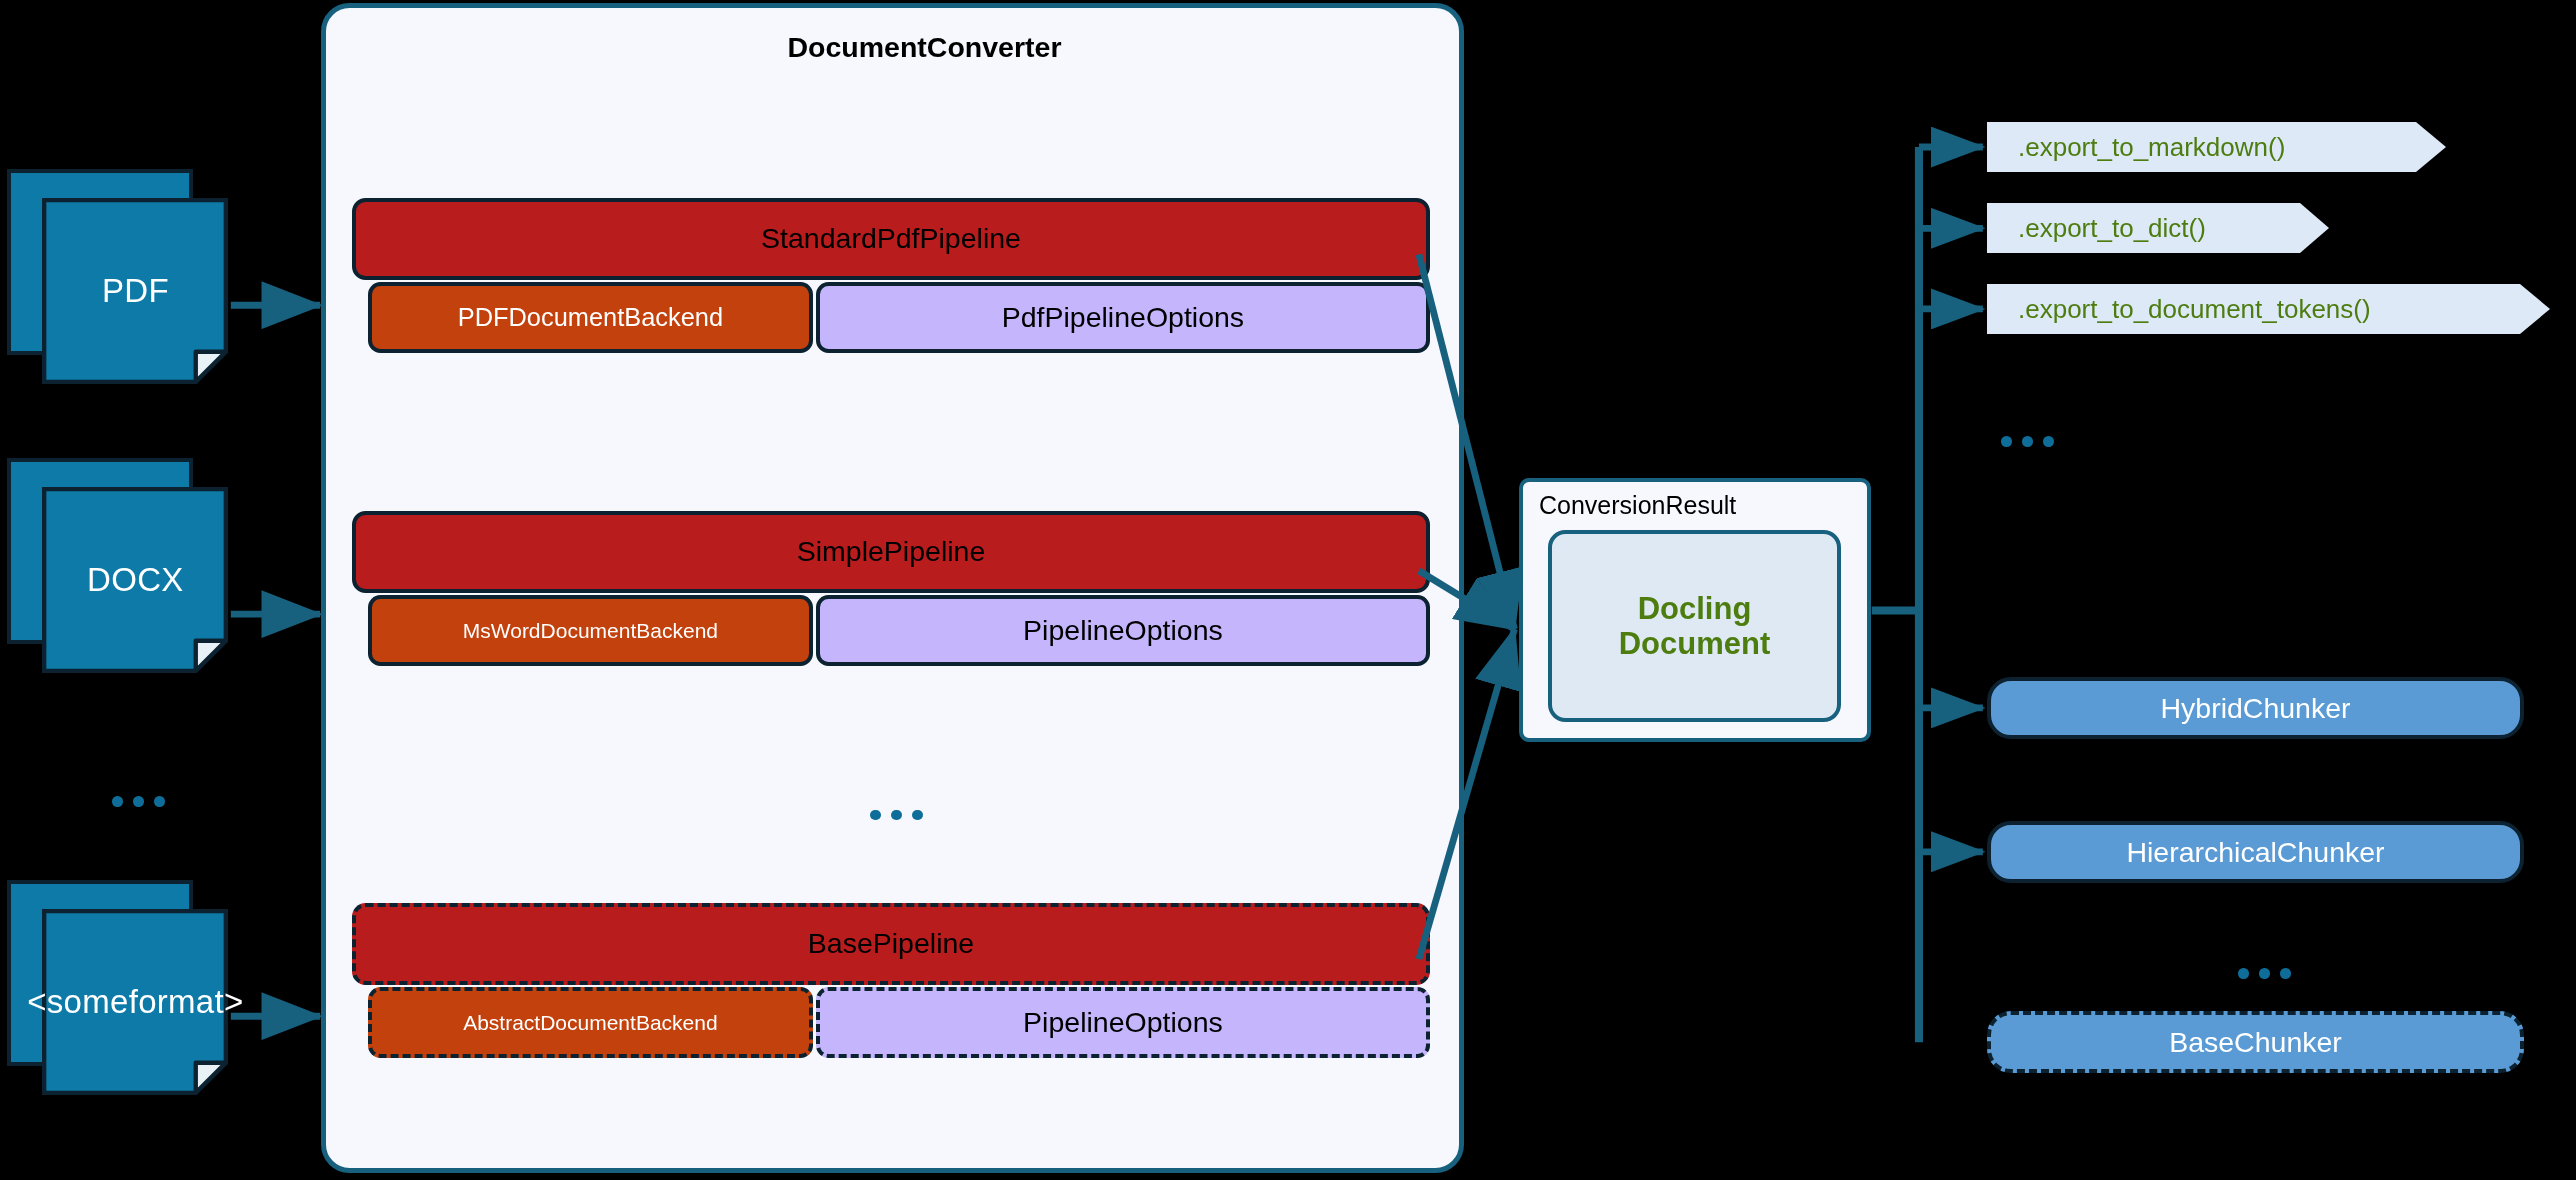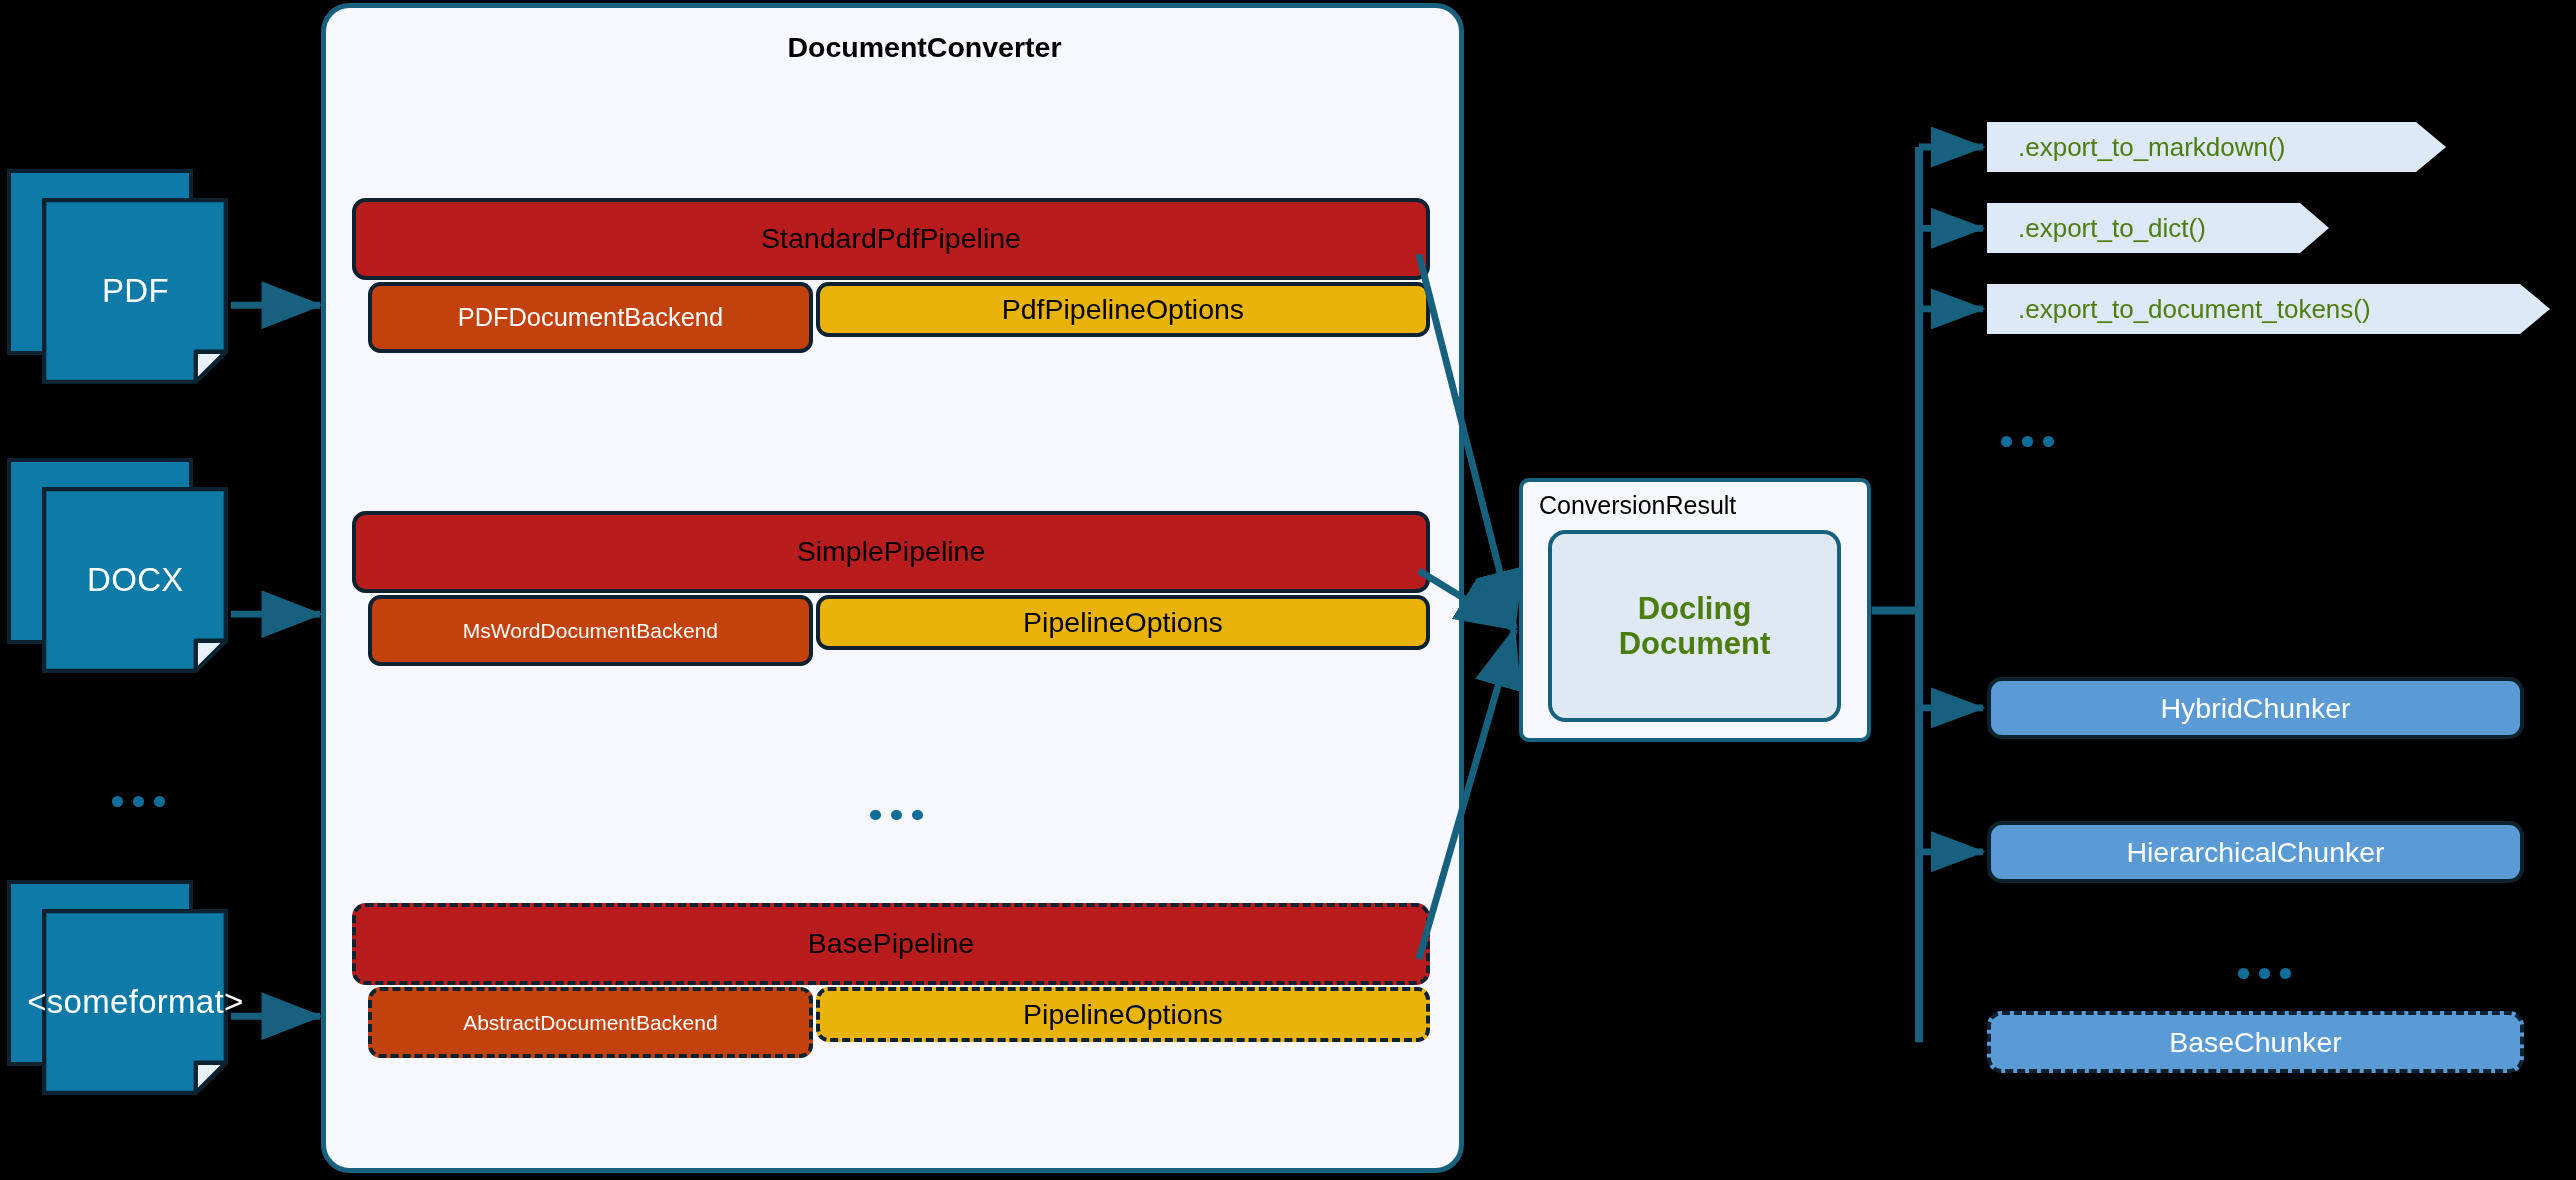--- a/index.html
+++ b/index.html
@@ -30,21 +30,21 @@
   
   .pgroup{position:absolute;left:26px;width:1078px;}
   .phead{height:82px;background:#b91c1c;border:4.3px solid #0c2231;
       border-radius:13.6px;box-sizing:border-box;display:flex;align-items:center;
       justify-content:center;font-size:28.5px;color:#000;}
   .prow{display:flex;margin-top:2.5px;}
   .pbackend{width:42%;height:71px;background:#c2410c;border:4.3px solid #0c2231;
       border-radius:12.4px;box-sizing:border-box;display:flex;align-items:center;
       justify-content:center;color:#fff;font-size:25.4px;margin-left:16px;}
   .pbackend.small{font-size:21px;}
-  .popts{width:58%;height:55px;margin-left:3.1px;background:#eab308;
+  .popts{width:58%;height:71px;margin-left:3.1px;background:#c4b5fd;
       border:4.3px solid #0c2231;border-radius:12.4px;box-sizing:border-box;
       display:flex;align-items:center;justify-content:center;color:#000;font-size:28.5px;}
   .pgroup.dashed .phead,
   .pgroup.dashed .pbackend,
   .pgroup.dashed .popts{border-style:dashed;}
 
   
   #convresult{position:absolute;left:1519px;top:478px;width:352px;height:264px;
       background:#f6f8fd;border:4.3px solid #17617f;border-radius:10px;box-sizing:border-box;}
   #convresult-label{position:absolute;left:16px;top:8.7px;font-size:25px;color:#000;}
@@ -52,21 +52,21 @@
       background:#dee9f4;border:4.3px solid #17617f;border-radius:17.4px;box-sizing:border-box;
       display:flex;align-items:center;justify-content:center;text-align:center;
       font-size:31px;font-weight:bold;color:#4d7c0f;line-height:1.13;}
 
   
   .chev{position:absolute;height:50px;background:#dde9f7;display:flex;
       align-items:center;color:#4d7c0f;font-size:26px;padding-left:31px;box-sizing:border-box;}
 
   
   .chunker{position:absolute;left:1987px;width:537px;height:62px;
-      background:#5b9bd5;border:4.3px solid #0c2231;border-radius:15px;box-sizing:border-box;
+      background:#5b9bd5;border:4.3px solid #0c2231;border-radius:24px;box-sizing:border-box;
       display:flex;align-items:center;justify-content:center;color:#fff;font-size:28.5px;}
   .chunker.dashed{border-style:dashed;}
 
   svg.overlay{position:absolute;left:0;top:0;width:2576px;height:1180px;
       pointer-events:none;}
 </style>
 </head>
 <body>
 
 <div class="doc" style="left:7.4px;top:169px;width:223px;height:217px;">

